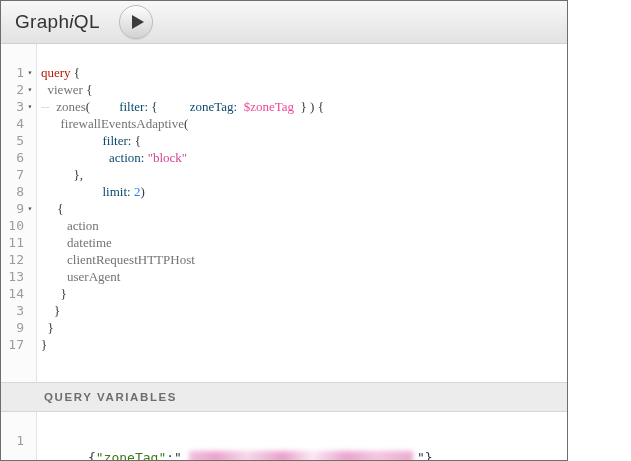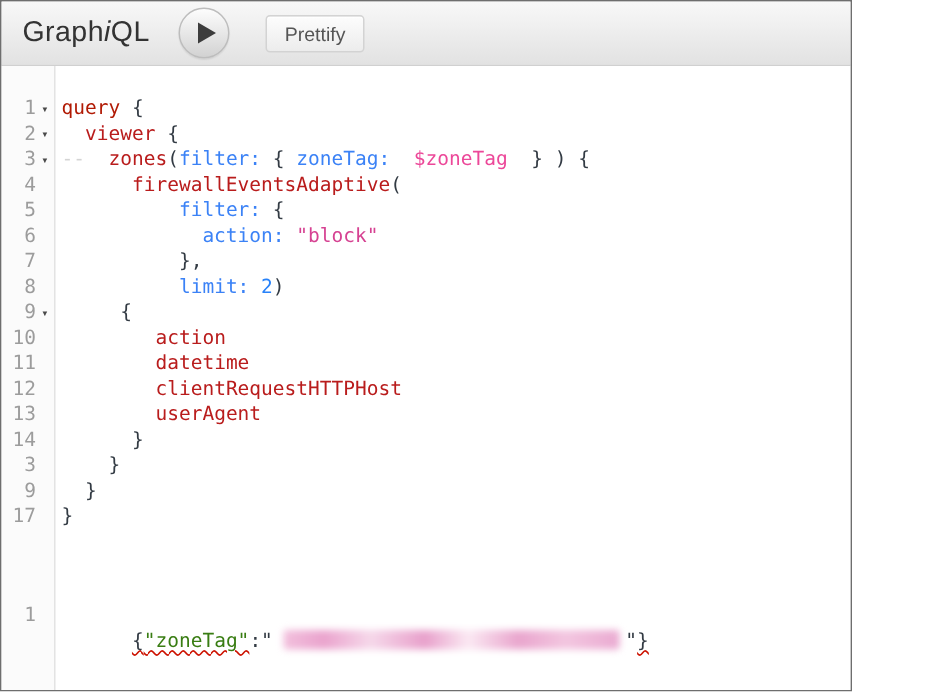--- a/index.html
+++ b/index.html
@@ -43,25 +43,25 @@
   .mono{font-family:"DejaVu Sans Mono","Liberation Mono",monospace;font-size:13px;line-height:17px;}
   .query-editor{flex:0 0 338px;display:flex;background:#fff;overflow:hidden;}
   .gutter{
     flex:0 0 36px;box-sizing:border-box;background:#fbfbfb;
     border-right:1px solid #e3e3e3;padding-top:20px;
     color:#9c9c9c;
   }
   .gutter-row{height:17px;display:flex;align-items:center;}
   .gutter-num{flex:1;text-align:right;}
   .gutter-fold{width:12px;font-size:8px;color:#4a4a4a;text-align:center;}
-  .code{padding:20px 0 0 4px;white-space:pre;color:#333b44;}
+  .code{padding:20px 0 0 4px;white-space:pre;color:#333b44;font-family:Liberation Serif, serif;}
   .code-line{height:17px;white-space:pre;}
   .tk-kw{color:#B11A04;}
-  .tk-prop{color:#b91c1c;text-align:center;}
-  .tk-attr{color:#3b82f6;}
+  .tk-prop{color:#737373;text-align:center;}
+  .tk-attr{color:#0c4a6e;margin-left:29px;}
   .tk-var{color:#ec4899;}
   .tk-str{color:#D64292;}
   .tk-num{color:#2882F9;}
   .tk-punc{color:#333b44;}
   .tk-faint{color:#d4d4d4;}
   .tk-key{color:#397D13;}
   
   .var-title{
     flex:0 0 30px;box-sizing:border-box;
     background:#ececec;border-top:1px solid #d6d6d6;border-bottom:1px solid #d6d6d6;
@@ -86,21 +86,20 @@
 </head>
 <body>
 
 <div class="window">
 
   <div class="topbar">
     <div class="logo"><span>Graph</span><span class="it">i</span><span>QL</span></div>
     <div class="exec-btn">
       <div class="exec-tri"></div>
     </div>
-    <button class="toolbar-btn">Prettify</button>
   </div>
 
   <div class="query-editor mono">
     <div class="gutter" id="query-gutter">
         <div class="gutter-row">
           <span class="gutter-num">1</span>
           <span class="gutter-fold">▾</span>
         </div>
         <div class="gutter-row">
           <span class="gutter-num">2</span>
@@ -163,20 +162,23 @@
           <span class="gutter-fold"></span>
         </div>
         <div class="gutter-row">
           <span class="gutter-num">17</span>
           <span class="gutter-fold"></span>
         </div>
       </div>
     <div class="code" id="query-code"><div class="code-line"><span class="tk-kw">query </span><span class="tk-punc">{</span></div><div class="code-line"><span class="tk-punc">  </span><span class="tk-prop">viewer</span><span class="tk-punc"> {</span></div><div class="code-line"><span class="tk-faint">--</span><span class="tk-punc">  </span><span class="tk-prop">zones</span><span class="tk-punc">(</span><span class="tk-attr">filter:</span><span class="tk-punc"> { </span><span class="tk-attr">zoneTag:</span><span class="tk-punc">  </span><span class="tk-var">$zoneTag</span><span class="tk-punc">  } ) {</span></div><div class="code-line"><span class="tk-punc">      </span><span class="tk-prop">firewallEventsAdaptive</span><span class="tk-punc">(</span></div><div class="code-line"><span class="tk-punc">          </span><span class="tk-attr">filter:</span><span class="tk-punc"> {</span></div><div class="code-line"><span class="tk-punc">            </span><span class="tk-attr">action:</span><span class="tk-punc"> </span><span class="tk-str">"block"</span></div><div class="code-line"><span class="tk-punc">          },</span></div><div class="code-line"><span class="tk-punc">          </span><span class="tk-attr">limit:</span><span class="tk-punc"> </span><span class="tk-num">2</span><span class="tk-punc">)</span></div><div class="code-line"><span class="tk-punc">     {</span></div><div class="code-line"><span class="tk-punc">        </span><span class="tk-prop">action</span></div><div class="code-line"><span class="tk-punc">        </span><span class="tk-prop">datetime</span></div><div class="code-line"><span class="tk-punc">        </span><span class="tk-prop">clientRequestHTTPHost</span></div><div class="code-line"><span class="tk-punc">        </span><span class="tk-prop">userAgent</span></div><div class="code-line"><span class="tk-punc">      }</span></div><div class="code-line"><span class="tk-punc">    }</span></div><div class="code-line"><span class="tk-punc">  }</span></div><div class="code-line"><span class="tk-punc">}</span></div></div>
   </div>
 
+  <div class="var-title">
+    <span>QUERY VARIABLES</span>
+  </div>
 
   <div class="var-editor mono">
     <div class="gutter">
       <div class="gutter-row">
         <span class="gutter-num">1</span>
         <span class="gutter-fold"></span>
       </div>
     </div>
     <div class="var-code">
       <span class="squiggle"><span class="tk-punc">{</span><span class="tk-key">"zoneTag"</span></span><span class="tk-punc">:</span><span class="tk-punc">"</span><span class="redacted"></span><span class="tk-punc">"</span><span class="tk-punc squiggle">}</span>

